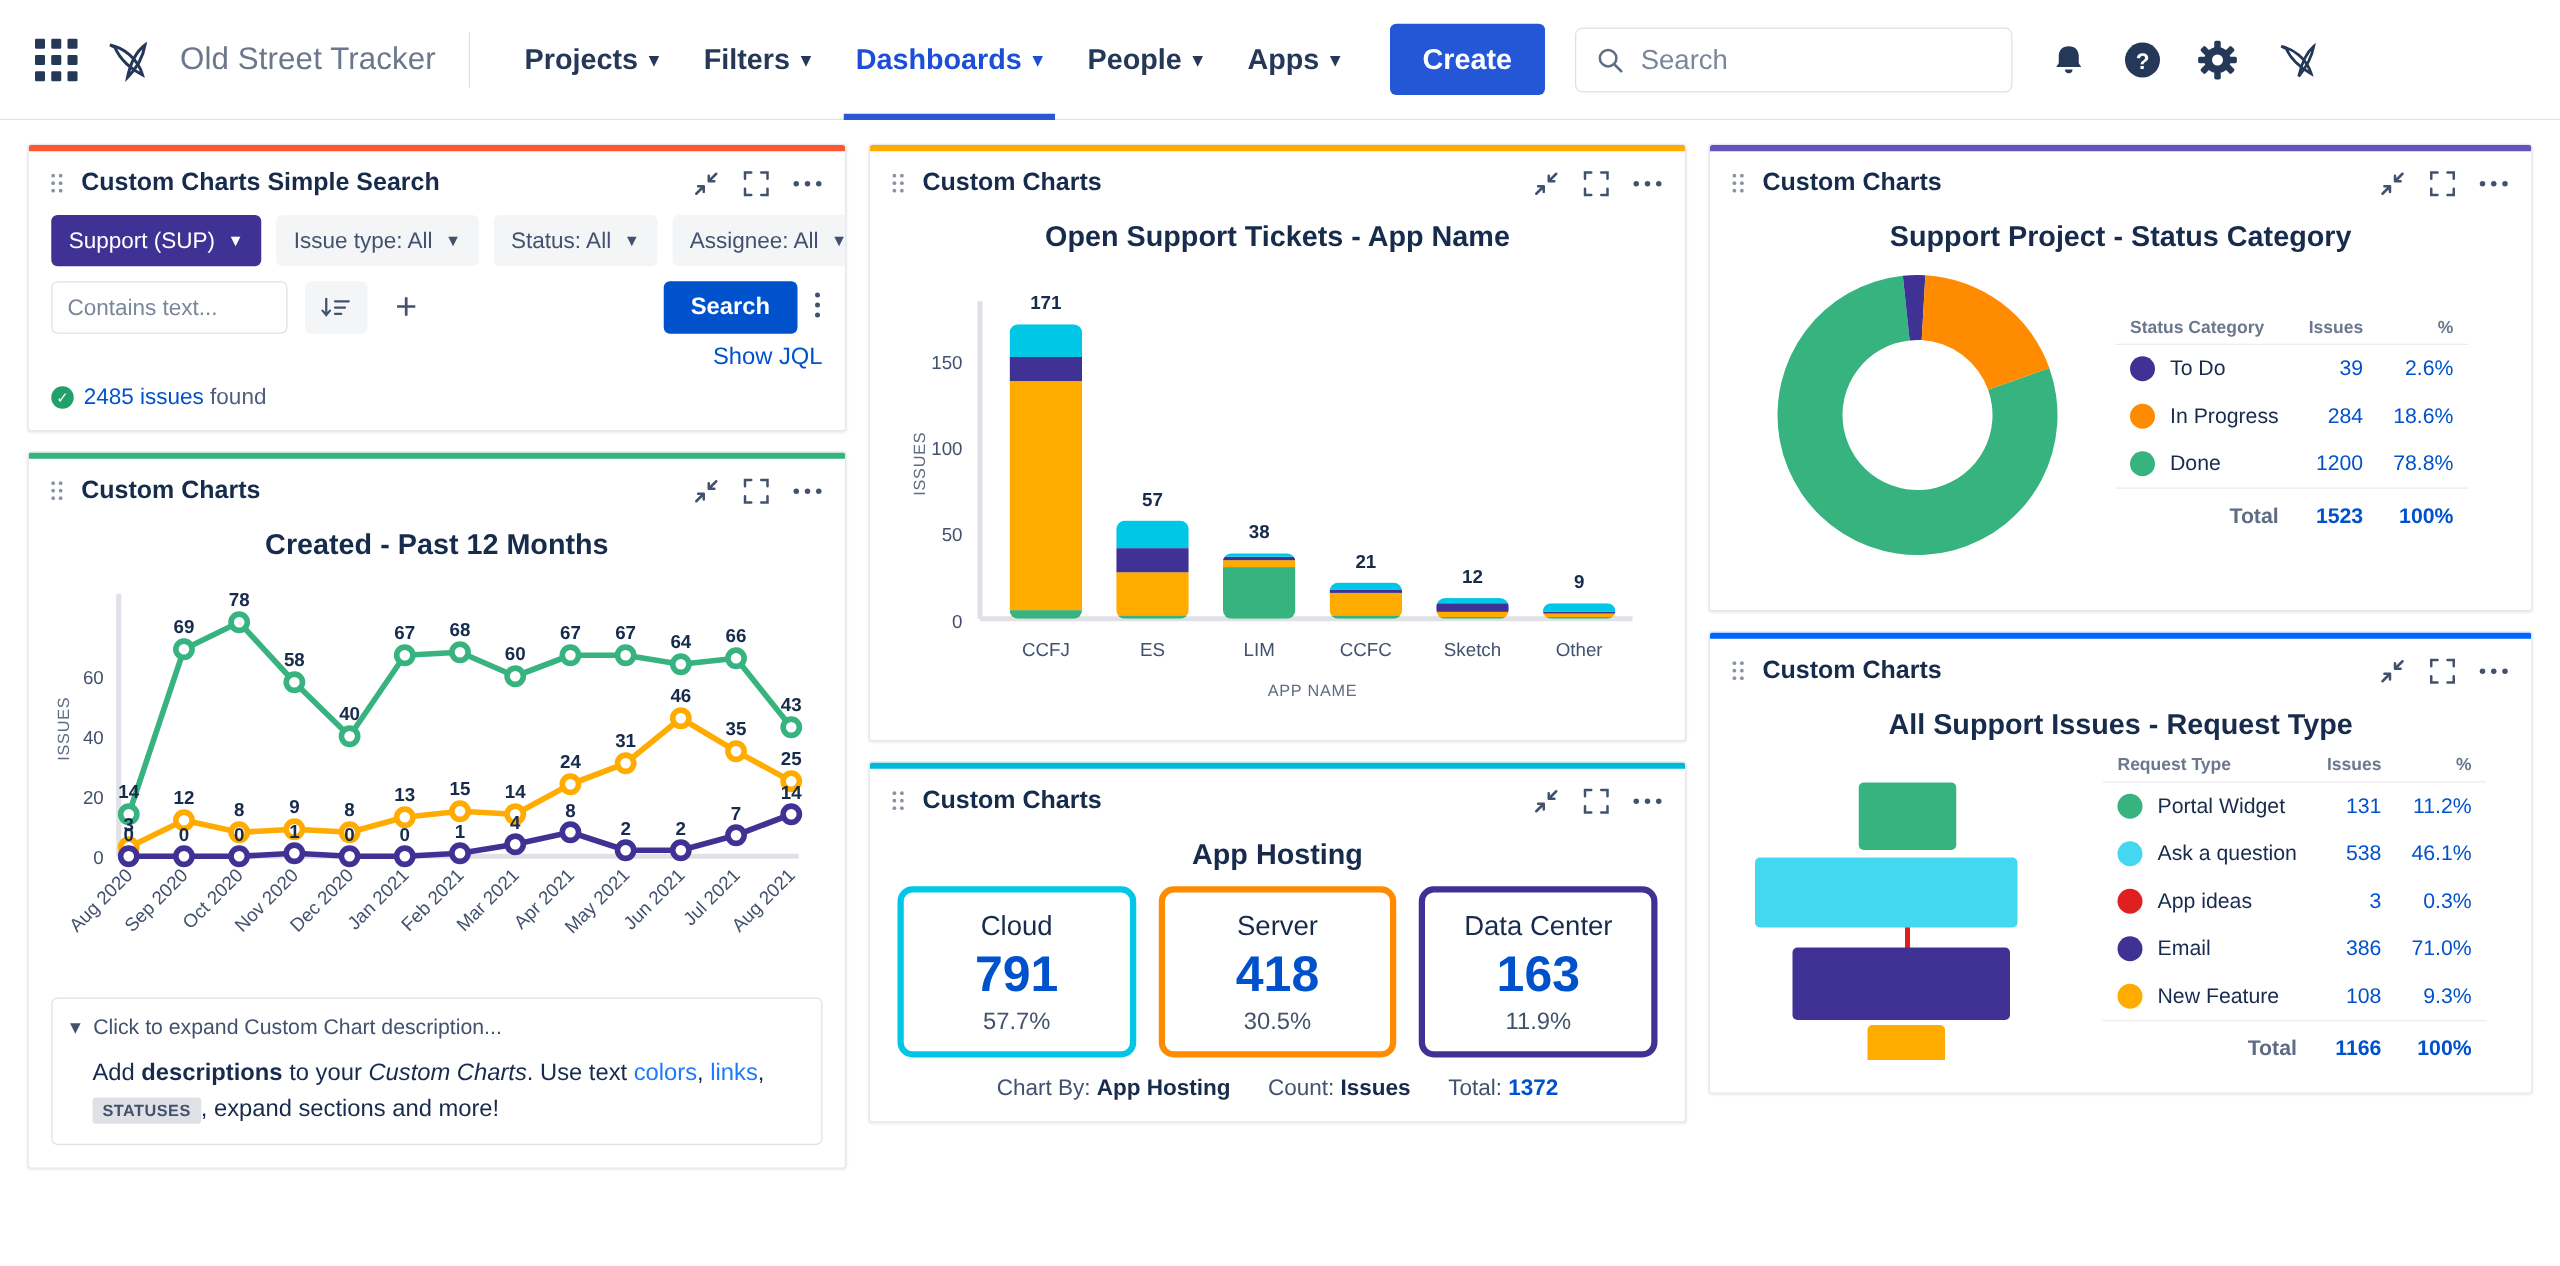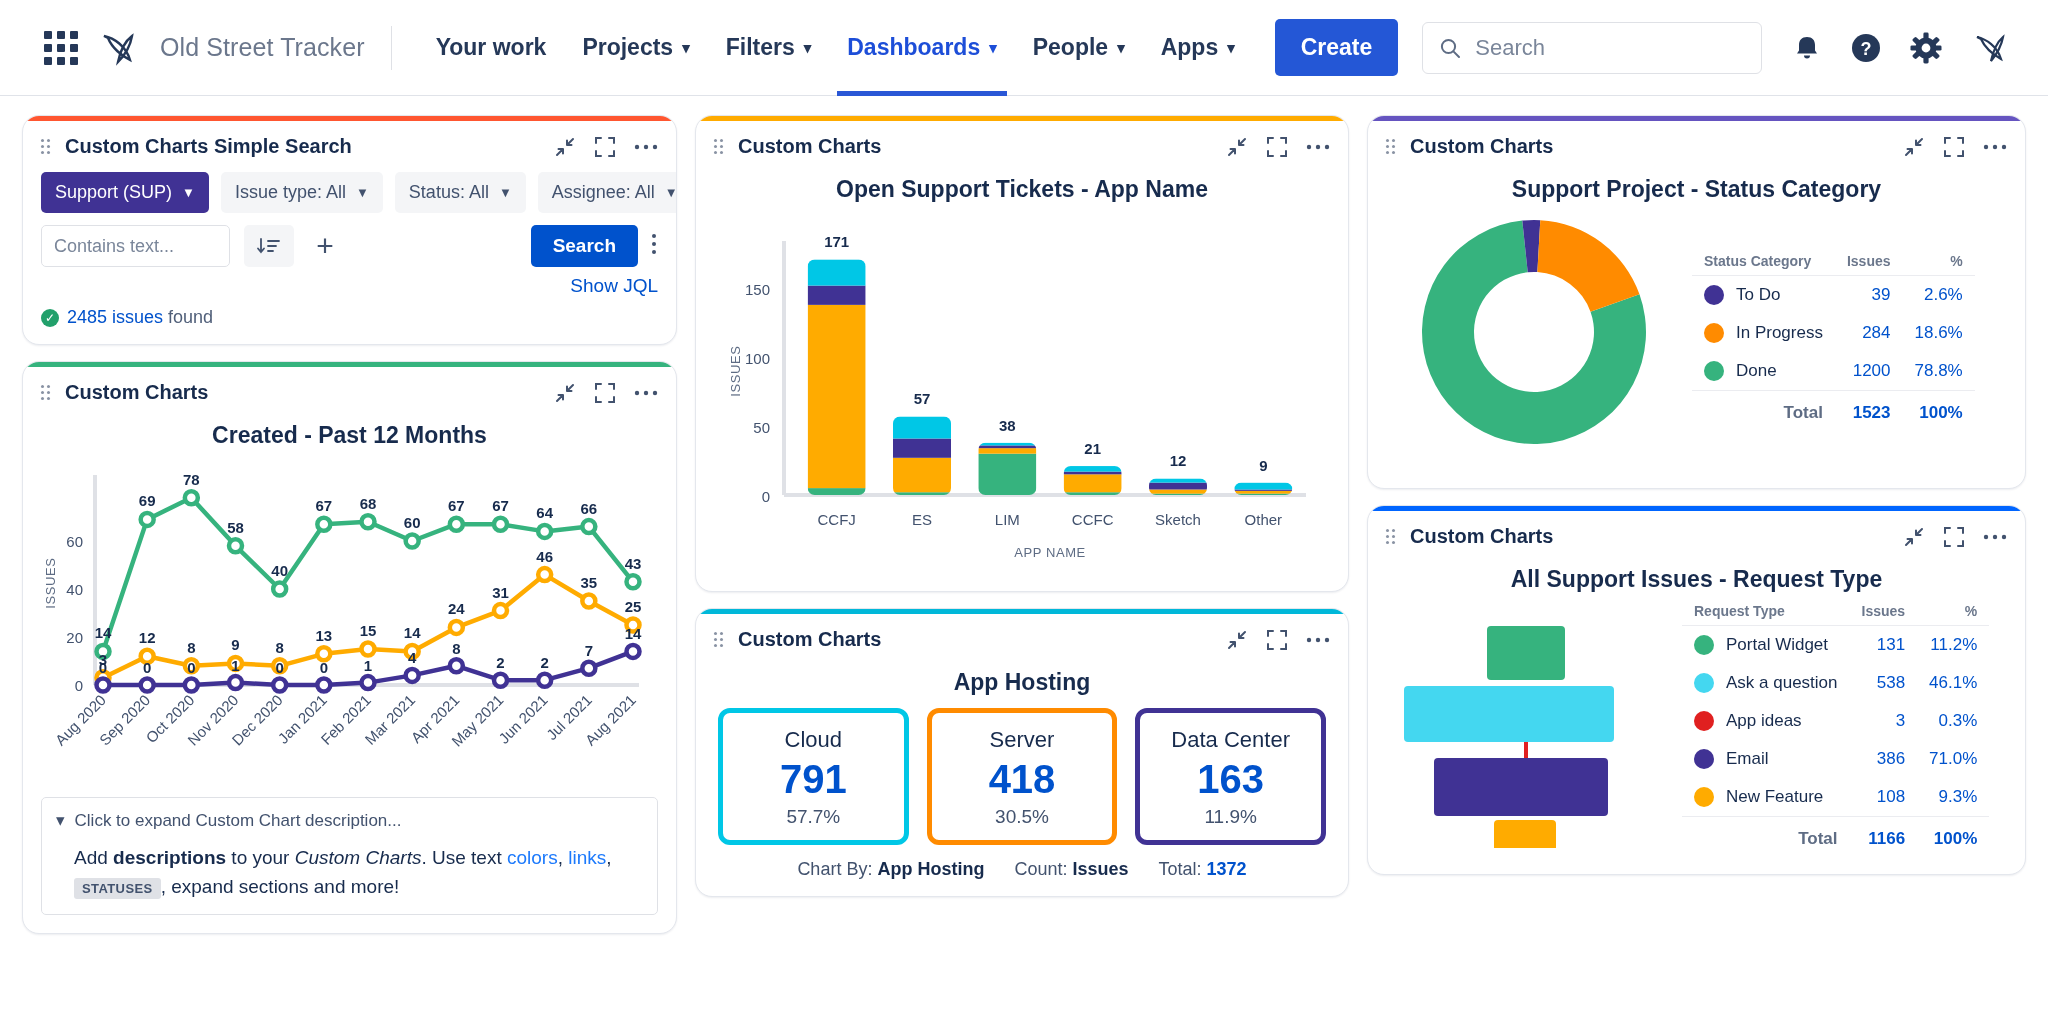--- a/index.html
+++ b/index.html
@@ -8,21 +8,21 @@
     font-family: "Liberation Sans", sans-serif;
     background: #ffffff;
     overflow: hidden;
   }
   body { position: relative; }
 
   
   .topbar {
     position: absolute; left: 0; top: 0; width: 2048px; height: 96px;
     background: #ffffff; border-bottom: 1px solid #e0e3e9;
-    display: flex; align-items: center; padding: 0 38px;
+    display: flex; align-items: center; padding: 0 22px;
   }
   .nav-strip { position:absolute; left:0; top:0; width:2048px; height:6px; background:#18223f; }
   .apps-grid { width: 34px; height: 34px; display: grid;
     grid-template-columns: repeat(3, 8px); grid-template-rows: repeat(3, 8px);
     gap: 5px; margin-right: 18px; margin-left:6px; cursor: pointer; }
   .apps-grid i { background: #253858; border-radius: 1px; display:block; width:8px; height:8px; }
   .brand-logo { width: 44px; height: 44px; margin-right: 20px; }
   .product-name {
     font-size: 25px; color: #6b778c; font-weight: 400; letter-spacing: .1px;
     padding-right: 26px; white-space: nowrap;
@@ -55,21 +55,21 @@
   .dash {
     position: absolute; left: 0; top: 97px; width: 2048px; height: 916px;
     background: #ffffff; padding: 18px 22px; display: flex; gap: 18px;
   }
   .col { display: flex; flex-direction: column; gap: 16px; }
   .col-1 { width: 655px; }
   .col-2 { width: 655px; }
   .col-3 { width: 660px; }
 
   .gadget {
-    background: #fff; border: 1px solid #e4e7ed; border-radius: 17px;
+    background: #fff; border: 1px solid #e4e7ed; border-radius: 3px;
     box-shadow: 0 1px 2px rgba(9,30,66,.08);
     position: relative; overflow: hidden;
   }
   .gadget .topline { height: 5px; width: 100%; }
   .gadget-head {
     display:flex; align-items:center; padding: 14px 18px 6px 18px;
   }
   .grip { width: 12px; height: 16px; display:grid; grid-template-columns: 4px 4px;
     grid-template-rows: 4px 4px 4px; gap:2px; margin-right: 12px; cursor: grab; }
   .grip i { width:3px; height:3px; background:#8993a4; border-radius:50%; display:block; }
@@ -171,23 +171,20 @@
   <span class="brand-logo">
     <svg viewBox="0 0 44 44" width="44" height="44">
       <path d="M8 10 C18 12 30 20 34 34 C26 30 16 22 12 12 Z" fill="none" stroke="#253858" stroke-width="2.4"></path>
       <path d="M36 10 C34 22 28 30 22 36 C24 26 28 16 36 10 Z" fill="none" stroke="#253858" stroke-width="2.4"></path>
     </svg>
   </span>
 
   <span class="product-name">Old Street Tracker</span>
   <span class="nav-sep"></span>
 
-  <div class="nav-item">
-    <span>Your work</span>
-  </div>
   <div class="nav-item">
     <span>Projects</span>
     <span class="caret">▾</span>
   </div>
   <div class="nav-item">
     <span>Filters</span>
     <span class="caret">▾</span>
   </div>
   <div class="nav-item active">
     <span>Dashboards</span>

